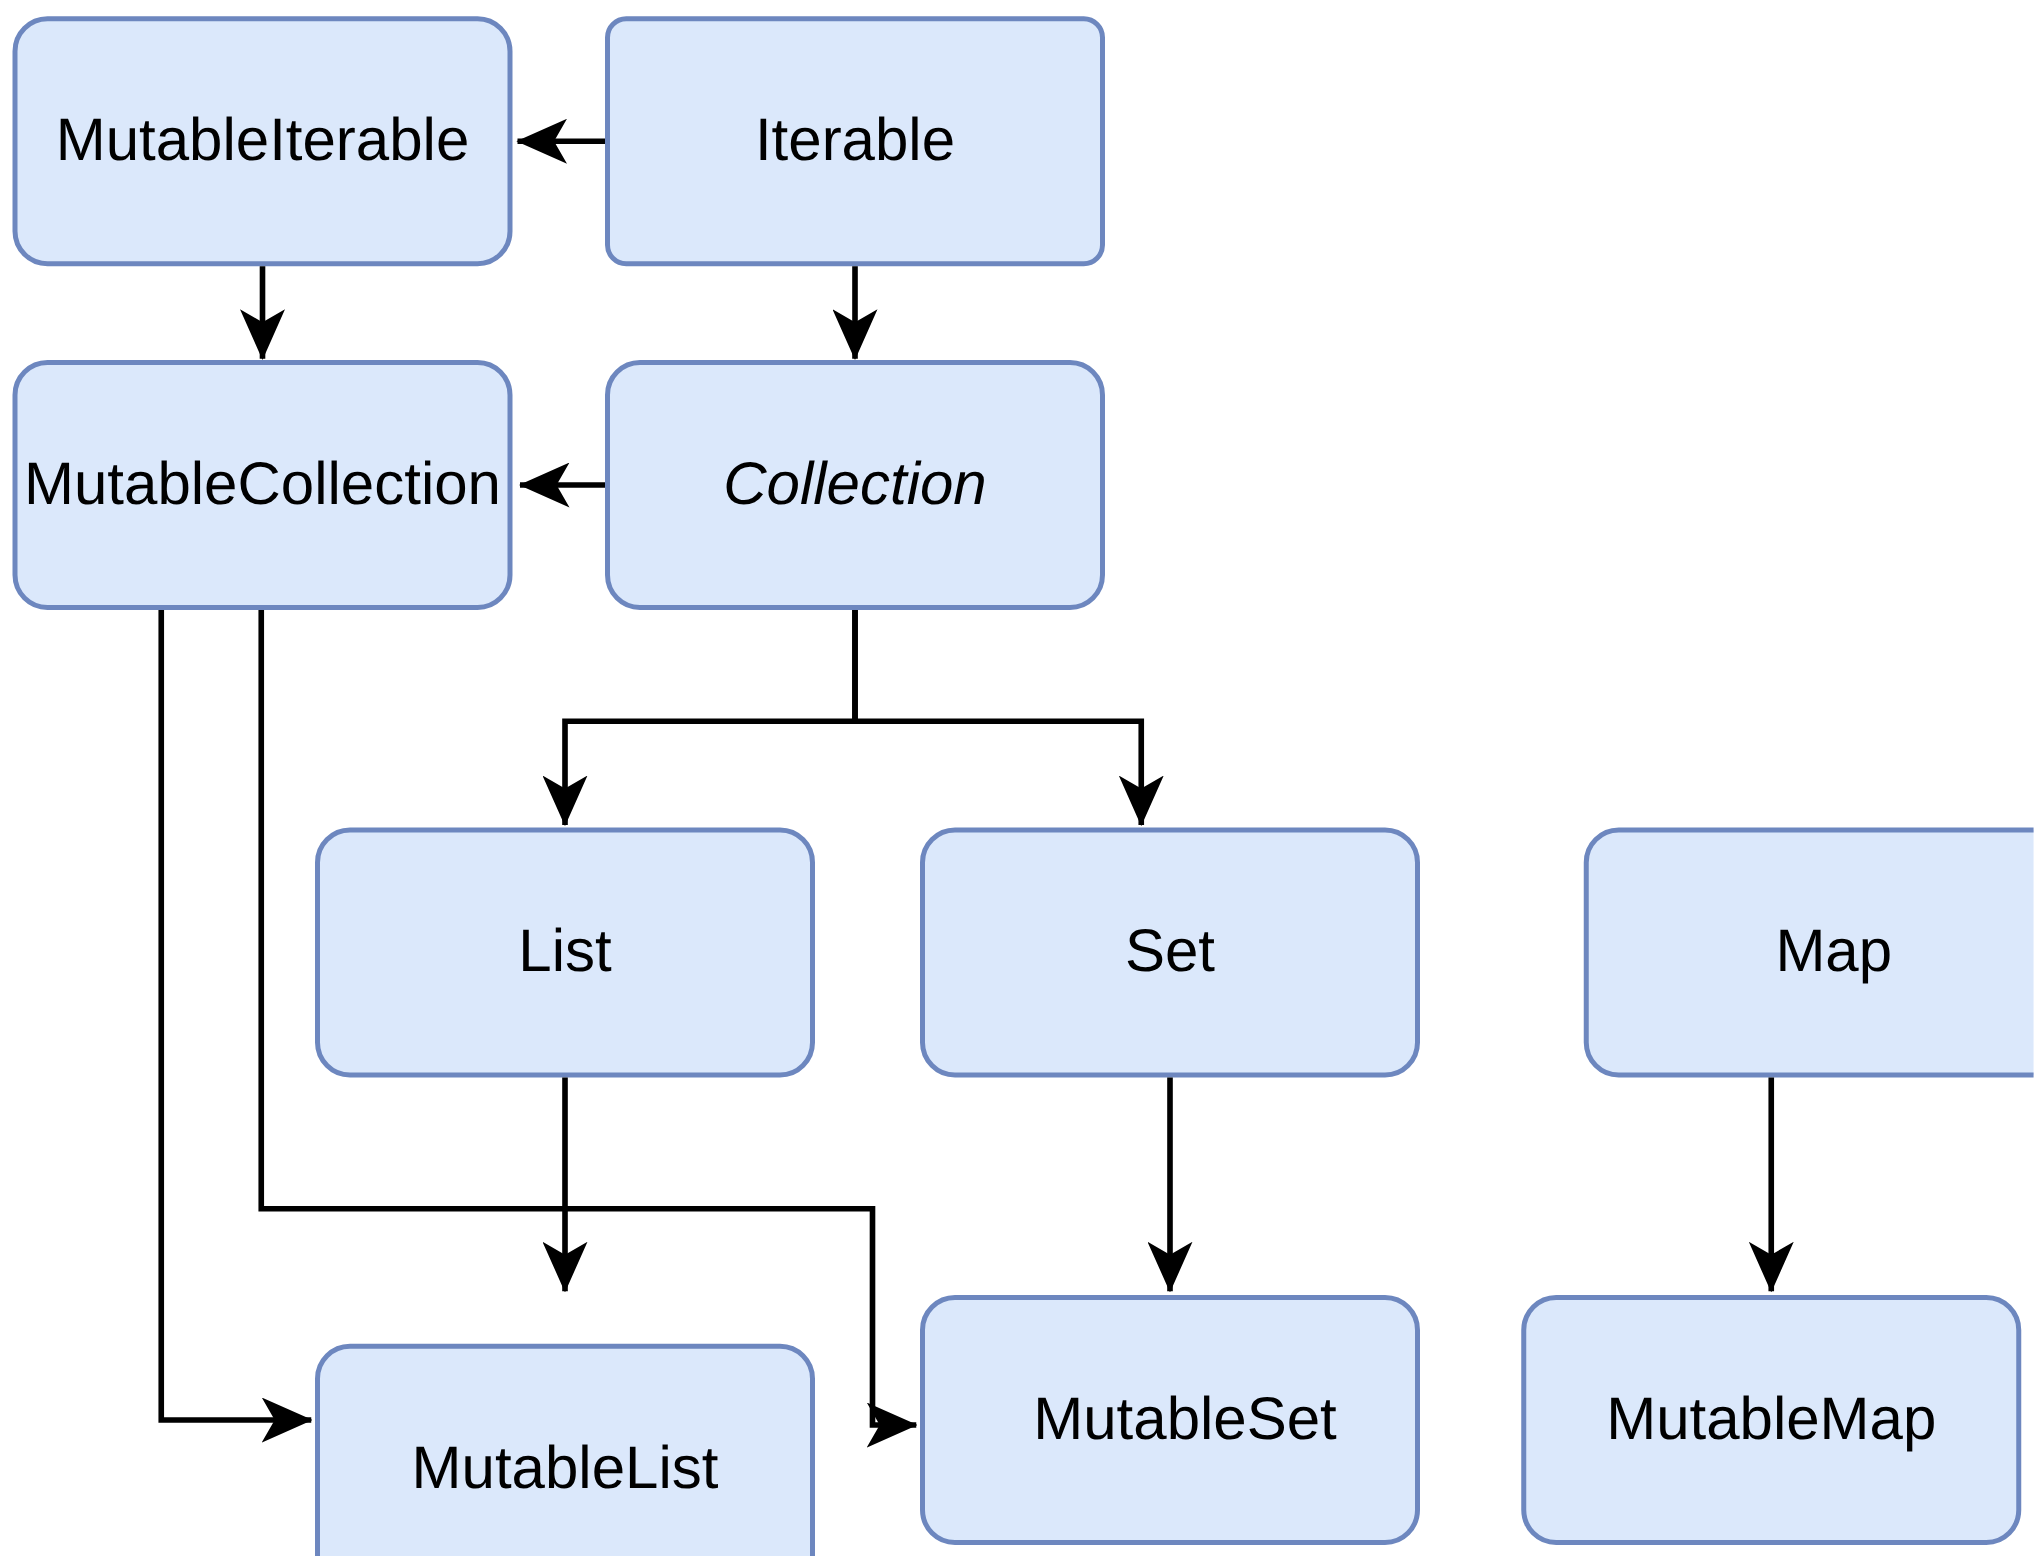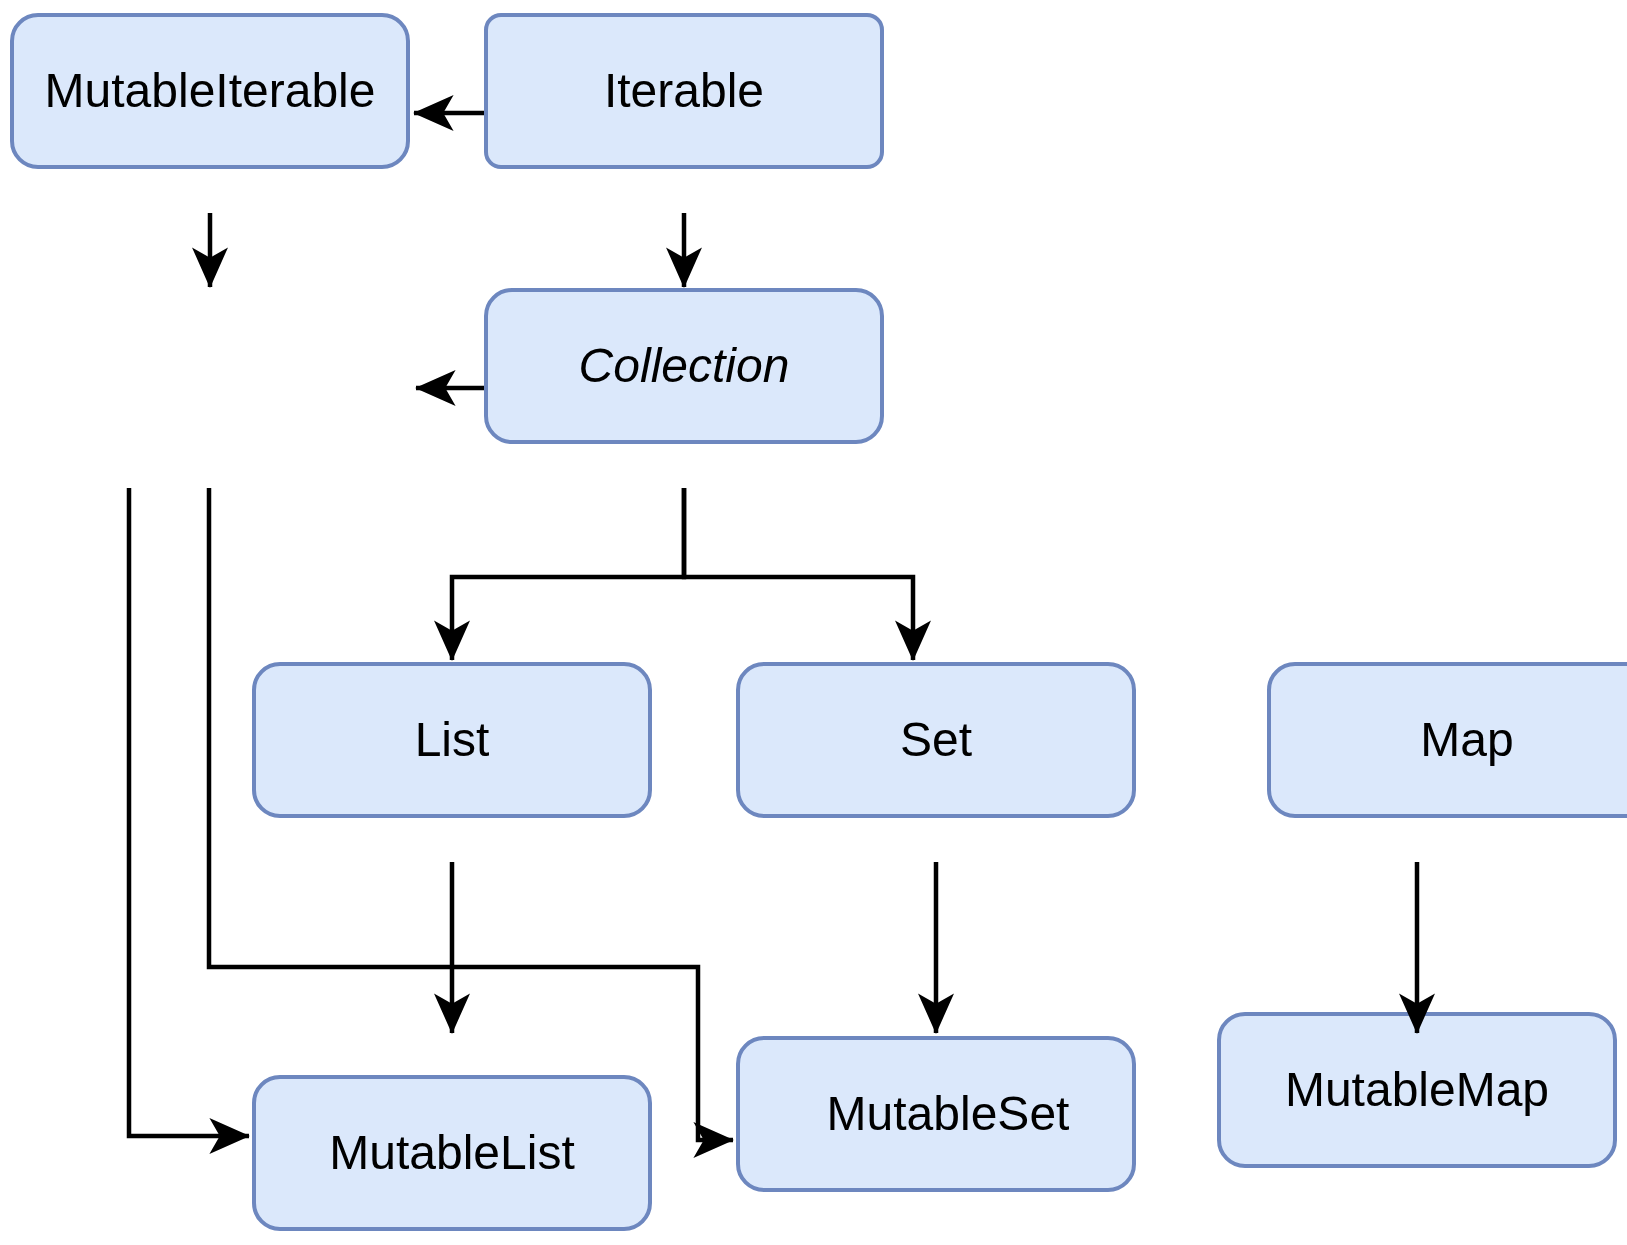--- a/index.html
+++ b/index.html
@@ -18,21 +18,21 @@
     position: relative;
     width: 1627px;
     height: 1245px;
     background: var(--background);
     font-family: "Liberation Sans", sans-serif;
     overflow: hidden;
   }
   .node {
     position: absolute;
     width: 400px;
-    height: 156px;
+    height: 200px;
     box-sizing: border-box;
     background: var(--node-fill);
     border: 4.5px solid var(--node-border);
     border-radius: 28px;
     display: flex;
     align-items: center;
     justify-content: center;
   }
   .node .label {
     font-size: 48px;
@@ -42,21 +42,21 @@
   }
   #n-mutableiterable   { left: 10px;   top: 13px;   }
   #n-iterable          { left: 484px;  top: 13px; border-radius: 17px;   }
   #n-mutablecollection { left: 10px;   top: 288px;  }
   #n-collection        { left: 484px;  top: 288px; font-style: italic;  }
   #n-list              { left: 252px;  top: 662px;  }
   #n-set               { left: 736px;  top: 662px; justify-content: center;  }
   #n-map               { left: 1267px; top: 662px; text-align: right;  }
   #n-mutablelist       { left: 252px;  top: 1036px; margin-top: 39px; }
   #n-mutableset        { left: 736px;  top: 1036px; padding-left: 24px; }
-  #n-mutablemap        { left: 1217px; top: 1012px; }
+  #n-mutablemap        { left: 1217px; top: 1036px; }
   svg.edges {
     position: absolute;
     left: 0; top: 0;
     width: 1627px;
     height: 1245px;
     pointer-events: none;
   }
   svg.edges path.edge {
     fill: none;
     stroke: var(--connector);
@@ -66,20 +66,23 @@
 </head>
 <body>
 
 <div class="canvas">
 
   <div class="node" id="n-mutableiterable">
     <span class="label">MutableIterable</span>
   </div>
   <div class="node" id="n-iterable">
     <span class="label">Iterable</span>
+  </div>
+  <div class="node" id="n-mutablecollection">
+    <span class="label">MutableCollection</span>
   </div>
   <div class="node" id="n-collection">
     <span class="label">Collection</span>
   </div>
   <div class="node" id="n-list">
     <span class="label">List</span>
   </div>
   <div class="node" id="n-set">
     <span class="label">Set</span>
   </div>

